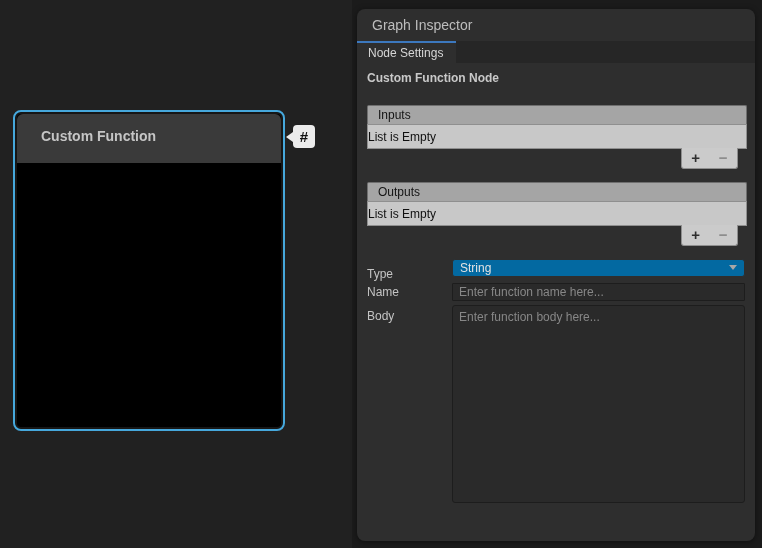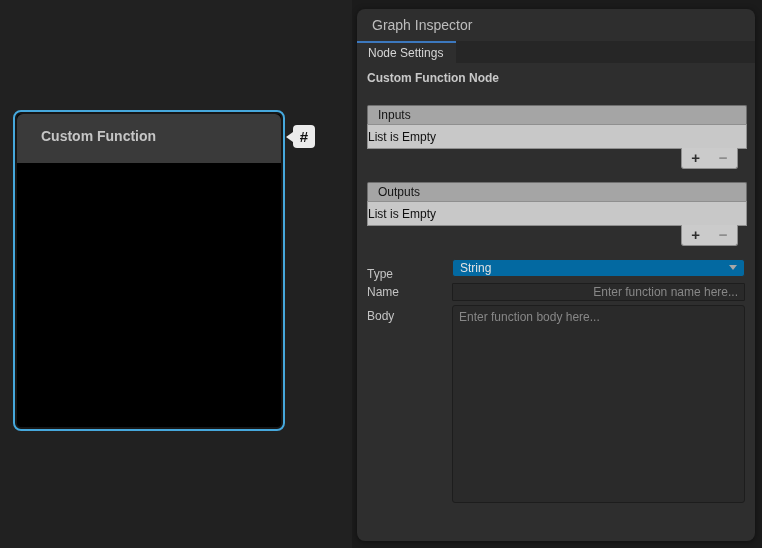--- a/index.html
+++ b/index.html
@@ -64,21 +64,21 @@
   .dropdown { position:absolute; left:95px; top:250px; width:293px; height:18px;
               background:#0369a1; border:1px solid #2e2e2e; border-radius:3px;
               font-size:12px; color:#e2e2e2; line-height:16px; padding-left:7px; cursor:default; }
   .dropdown .arrow { position:absolute; right:7px; top:5px; width:0; height:0;
                      border-left:4px solid transparent; border-right:4px solid transparent;
                      border-top:5px solid #a8a8a8; }
 
   .text-field { position:absolute; left:95px; top:274px; width:293px; height:18px;
                 background:#2a2a2a; border:1px solid #1d1d1d; border-radius:1px;
                 font-family:"Liberation Sans",sans-serif; font-size:12px; color:#cfcfcf;
-                padding:0 6px; outline:none;text-align:right; }
+                padding:0 6px; outline:none; }
   .text-area { position:absolute; left:95px; top:296px; width:293px; height:198px;
                background:#2a2a2a; border:1px solid #1d1d1d; border-radius:3px;
                font-family:"Liberation Sans",sans-serif; font-size:12px; color:#cfcfcf;
                padding:4px 6px; resize:none; outline:none; }
   ::placeholder { color:#878787; opacity:1; }
 </style>
 </head>
 <body>
 
 <div class="canvas">

